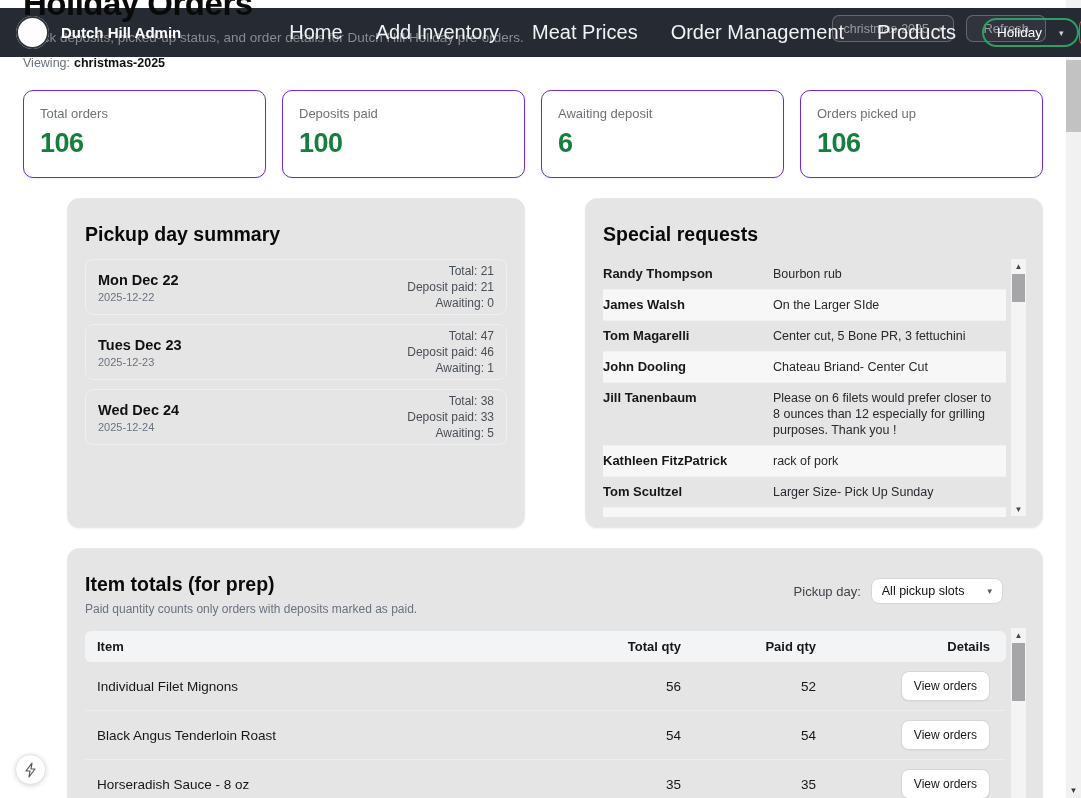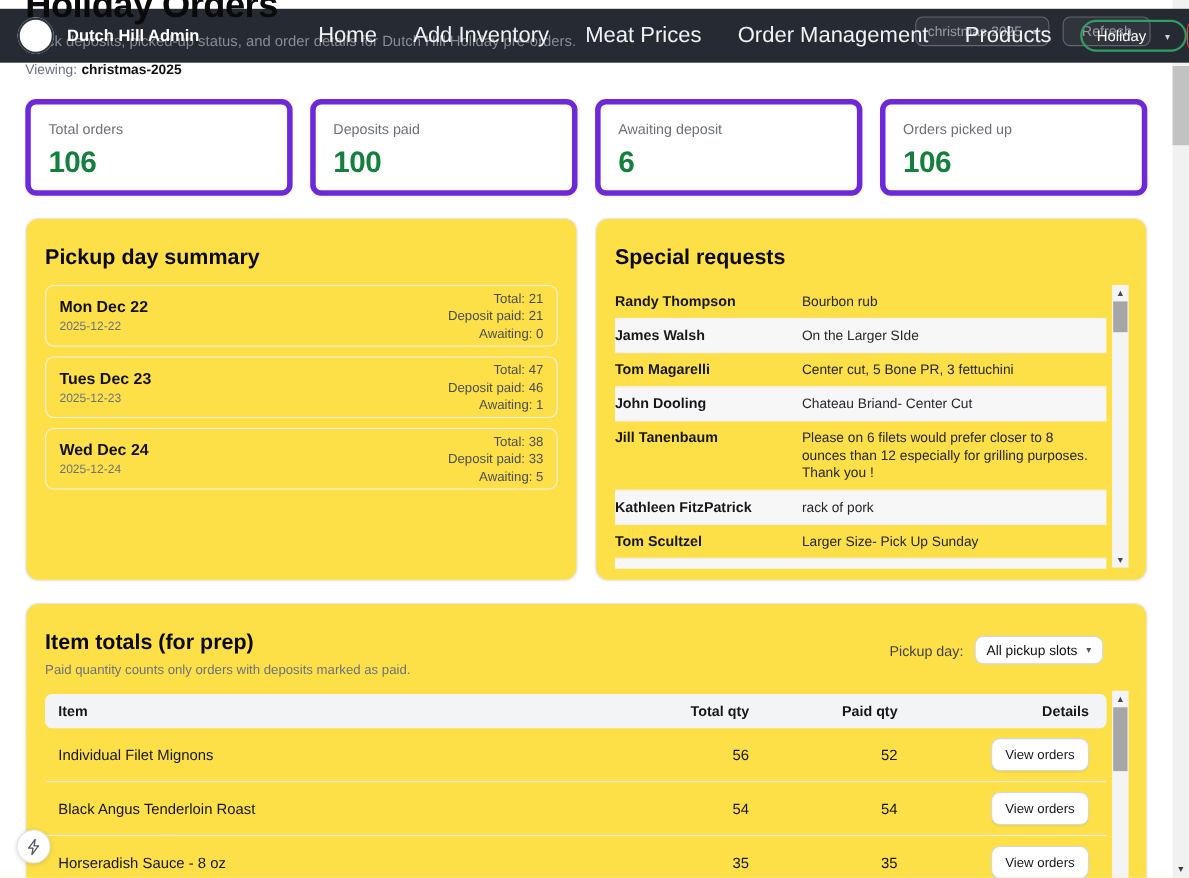--- a/index.html
+++ b/index.html
@@ -66,30 +66,30 @@
   }
   .ghost-select { gap:10px; }
   .ghost-select .chev { color:rgba(233,235,239,0.5); }
   .ghost-btn { padding:0 16px; font-size:13px; }
 
   
   .content { margin-left:23px; width:1020px; padding-top:90px; position:relative; }
 
   .stats-row { display:grid; grid-template-columns:repeat(4,1fr); gap:16px; }
   .stat-card {
-    background:#fff; border:5px solid #6d28d9; border-radius:10px;
+    background:#fff; border:1px solid #6d28d9; border-radius:10px;
     padding:15px 16px; height:88px; box-shadow:0 1px 2px rgba(16,24,40,0.05);
   }
   .stat-label { font-size:13px; color:#6d7178; }
   .stat-value { font-size:27px; font-weight:700; color:#15803d; margin-top:7px; letter-spacing:-0.5px; }
 
   .panels-row { display:grid; grid-template-columns:1fr 1fr; gap:16px; margin-top:20px; }
   .panel {
-    background:#fde047; border:1px solid #e7e8eb; border-radius:12px;
-    padding:17px; box-shadow:0 1px 2px rgba(16,24,40,0.05); position:relative;
+    background:#e5e5e5; border:1px solid #e7e8eb; border-radius:12px;
+    padding:17px; box-shadow:0 1px 2px rgba(16,24,40,0.05); position:relative;margin-left:44px;
   }
   .panels-row .panel { height:330px; overflow:hidden; }
   .panel h2 { margin:7px 0 13px; font-size:19.5px; color:#0a0a0a; }
 
   .day-row {
     display:flex; justify-content:space-between; align-items:center;
     border:1px solid #eff0f2; border-radius:8px; padding:3px 12px;
     margin-bottom:9px; min-height:47px;
   }
   .day-name { font-size:14.5px; font-weight:600; color:#111; }
@@ -123,21 +123,21 @@
   .table-scroll .mini-thumb { top:15px; height:58px; }
 
   
   .items-panel { margin-top:20px; height:430px; }
   .items-head { display:flex; justify-content:space-between; align-items:center; }
   .items-sub { font-size:12px; color:#6b7280; margin:-7px 0 0; }
   .pickup-control { display:flex; align-items:center; gap:10px; margin-right:22px; }
   .pickup-label { font-size:13px; color:#3f444c; }
   .pickup-select {
     border:1px solid #d3d6db; border-radius:8px; padding:5px 10px;
-    font-size:12.5px; color:#111; display:flex; gap:8px; align-items:center;
+    font-size:12.5px; color:#111; display:flex; gap:23px; align-items:center;
     background:#fff; cursor:pointer;
   }
   .pickup-select .chev { color:#555; }
 
   .items-table { margin-top:15px; margin-right:19px; }
   .t-head {
     display:flex; background:#f3f4f6; border-radius:6px; height:31px;
     align-items:center; font-size:13px; font-weight:700; color:#15171a;
   }
   .t-row {

